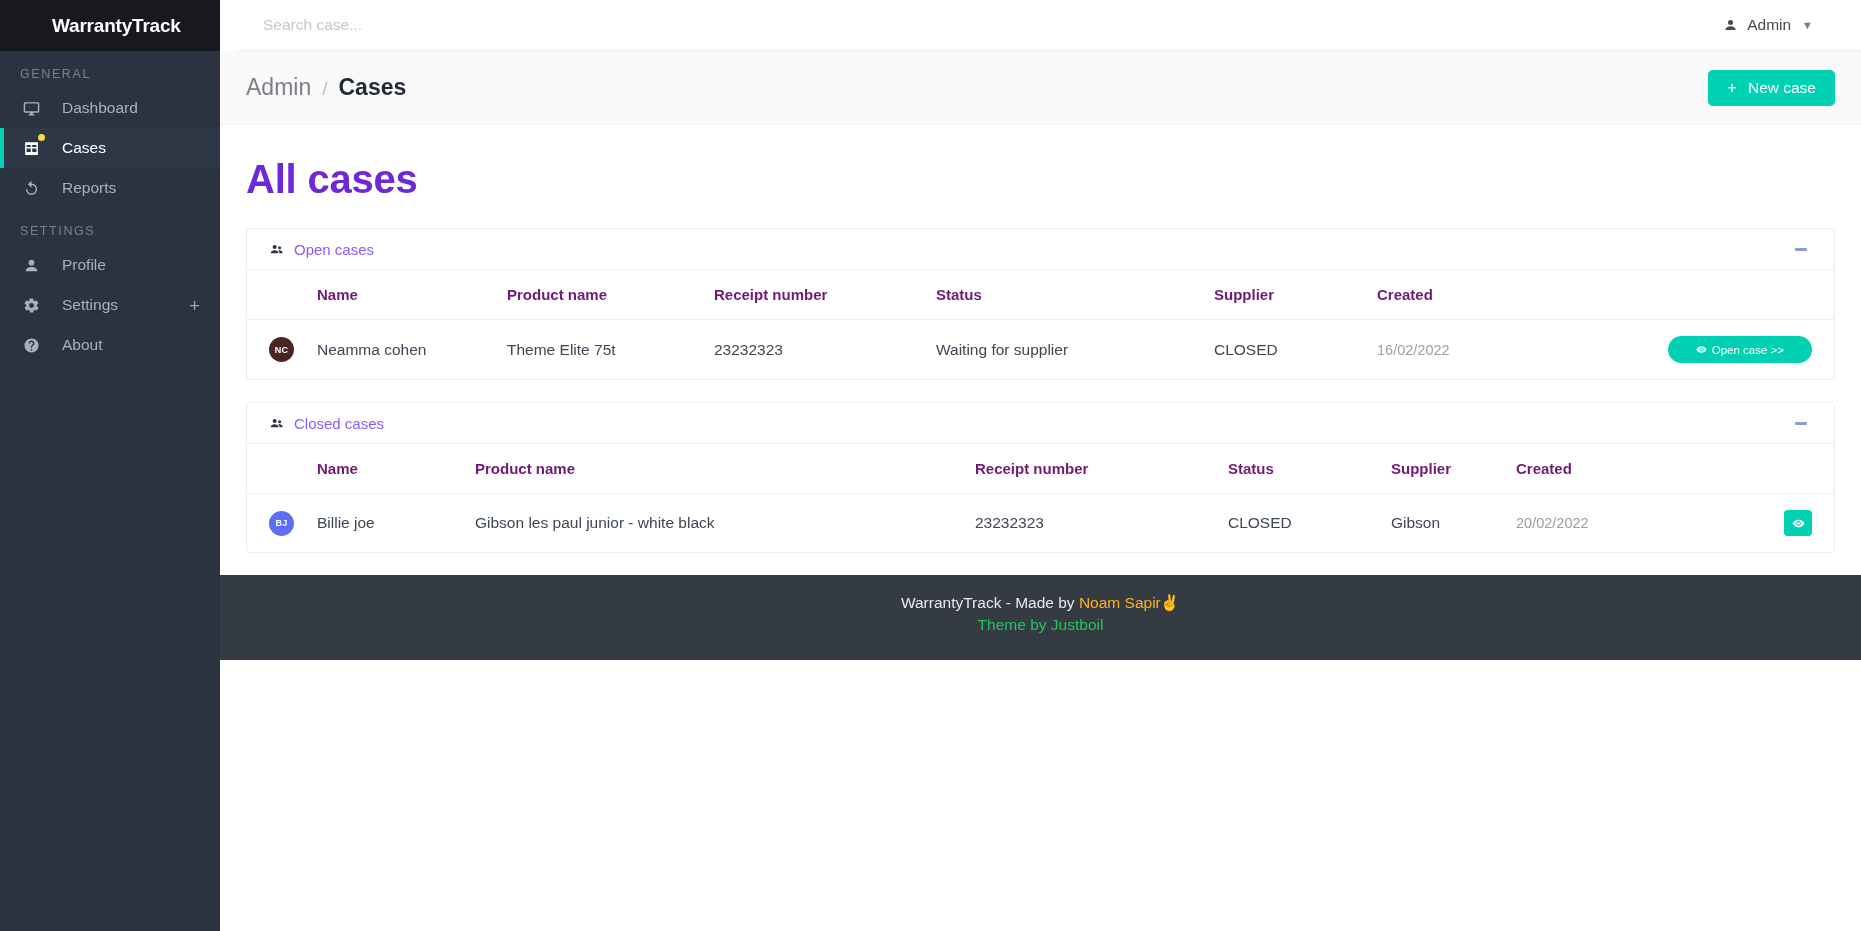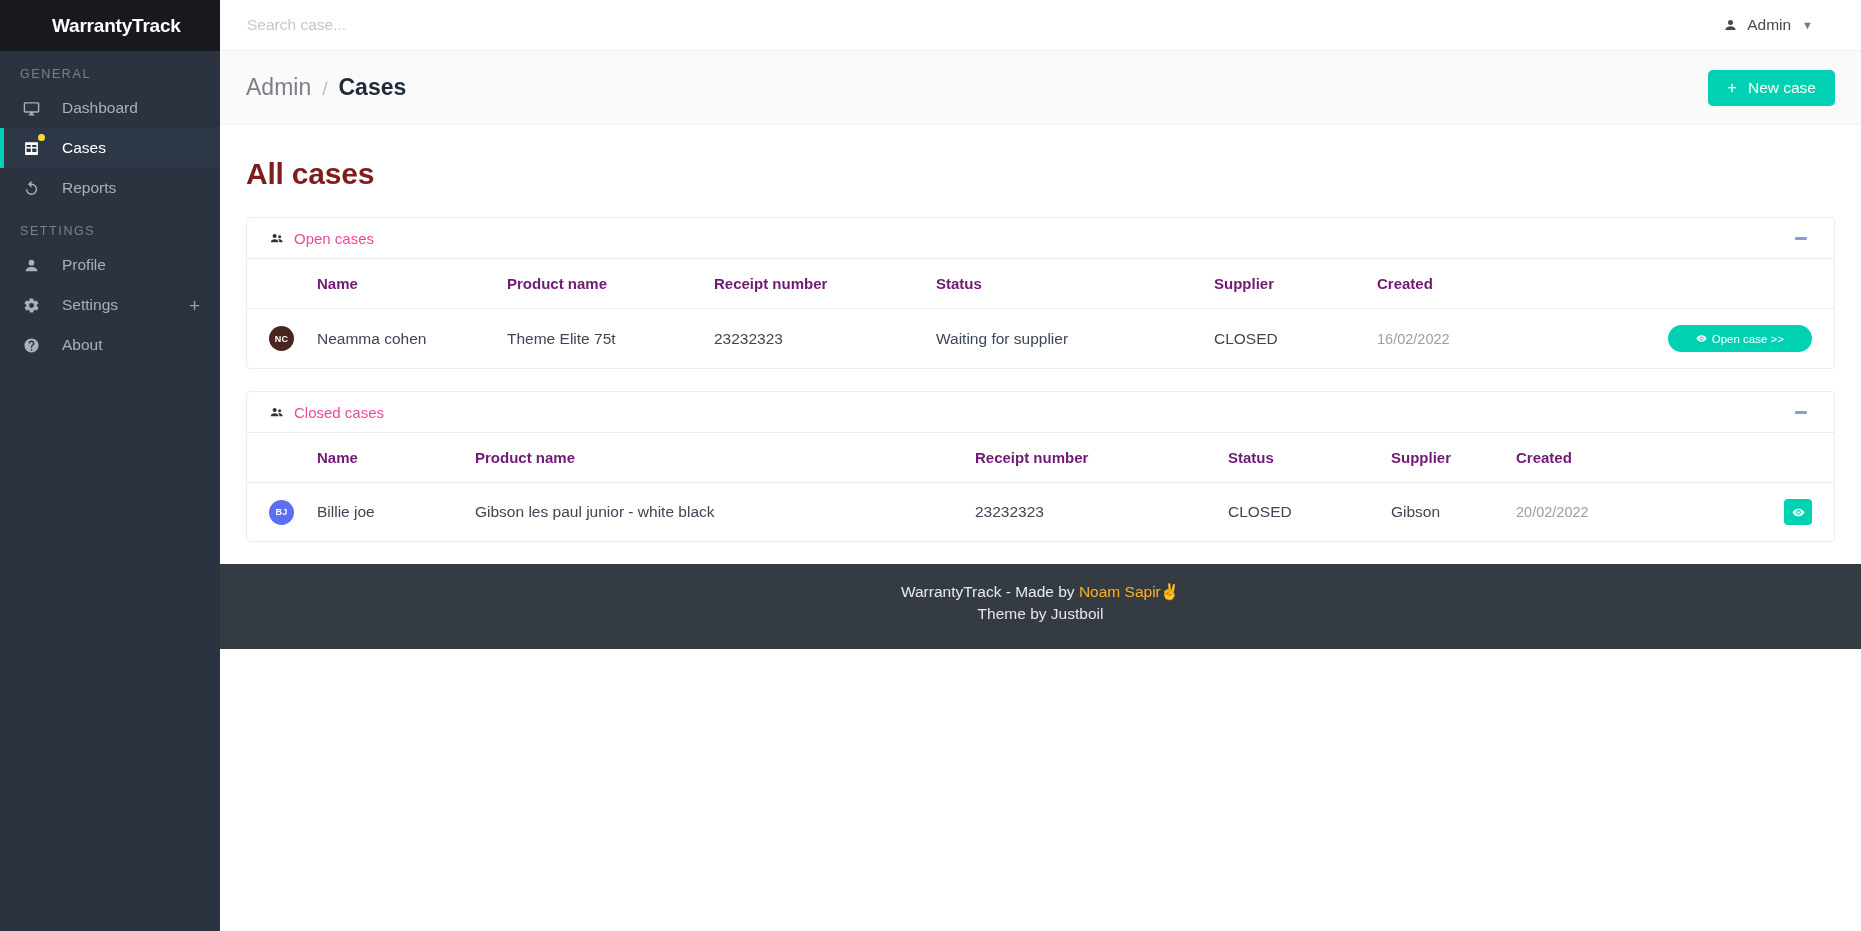--- a/index.html
+++ b/index.html
@@ -46,21 +46,21 @@
     border-radius:50%; background:#ffd83d;
   }
   .nav-plus { margin-left:auto; font-size:19px; color:#9aa1ae; line-height:1; }
   svg { display:block; }
 
   
   .main { position:absolute; left:220px; top:0; right:0; width:1641px; }
 
   .topbar {
     height:51px; background:#ffffff; border-bottom:1px solid #f0f0f2;
-    display:flex; align-items:center; justify-content:space-between;
+    display:flex; align-items:center; justify-content:space-between;margin-left:16px;
   }
   .search-input {
     border:none; outline:none; background:transparent;
     font-family:"Liberation Sans", sans-serif; font-size:15.5px;
     color:#363636; width:560px; margin-left:27px;
   }
   .search-input::placeholder { color:#c6c7cc; }
   .topbar-right {
     display:flex; align-items:center; gap:9px; margin-right:48px;
     color:#4a4a4a; font-size:15.5px; cursor:pointer;
@@ -79,34 +79,34 @@
   .btn-new {
     background:#00d1b2; color:#ffffff; border:none; border-radius:5px;
     height:36px; padding:0 19px; font-size:15.5px;
     font-family:"Liberation Sans", sans-serif; cursor:pointer;
     display:flex; align-items:center; gap:11px;
   }
   .btn-new .plus { font-size:17px; line-height:1; }
 
   .content { background:#ffffff; padding:0 26px; }
   .page-title {
-    font-size:30px; font-weight:700; color:#7f1d1d;
+    font-size:40px; font-weight:700; color:#6d28d9;
     padding:32px 0 26px 0; letter-spacing:-0.2px;
   }
 
   .card {
     border:1px solid #ededf0; border-radius:4px; background:#ffffff;
     margin-bottom:22px;
   }
   .card-head {
     height:41px; display:flex; align-items:center; justify-content:space-between;
     padding:0 22px; border-bottom:1px solid #ededf0;
   }
   .card-head-left { display:flex; align-items:center; gap:10px; }
-  .card-head-title { font-size:15px; color:#ec4899; }
+  .card-head-title { font-size:15px; color:#8b5cf6; }
   .card-collapse {
     width:22px; height:22px; display:flex; align-items:center; justify-content:center;
     cursor:pointer;
   }
   .minus-bar { width:12px; height:3px; background:#8c9ad6; border-radius:1px; }
 
   table { width:100%; border-collapse:collapse; }
   th {
     text-align:left; font-size:15px; color:#701a75; font-weight:700;
     padding:16px 8px; border-bottom:1px solid #ededf0;
@@ -135,21 +135,21 @@
     background:#00d1b2; color:#ffffff; border:none; border-radius:4px;
     width:28px; height:26px; cursor:pointer;
     display:inline-flex; align-items:center; justify-content:center;
   }
 
   .footer {
     background:#353b43; color:#e8eaed; text-align:center;
     padding:17px 0 24px 0; font-size:15.5px; line-height:1.42;
   }
   .footer a { color:#ffb020; text-decoration:none; }
-  .footer .theme-link { color:#e5e5e5; text-decoration:none; }
+  .footer .theme-link { color:#22c55e; text-decoration:none; }
   .below-footer { background:#ffffff; height:378px; }
 </style>
 </head>
 <body>
 
 <div class="app">
 
   <aside class="sidebar">
     <div class="sidebar-brand">
       <span class="sidebar-brand-text">WarrantyTrack</span>

